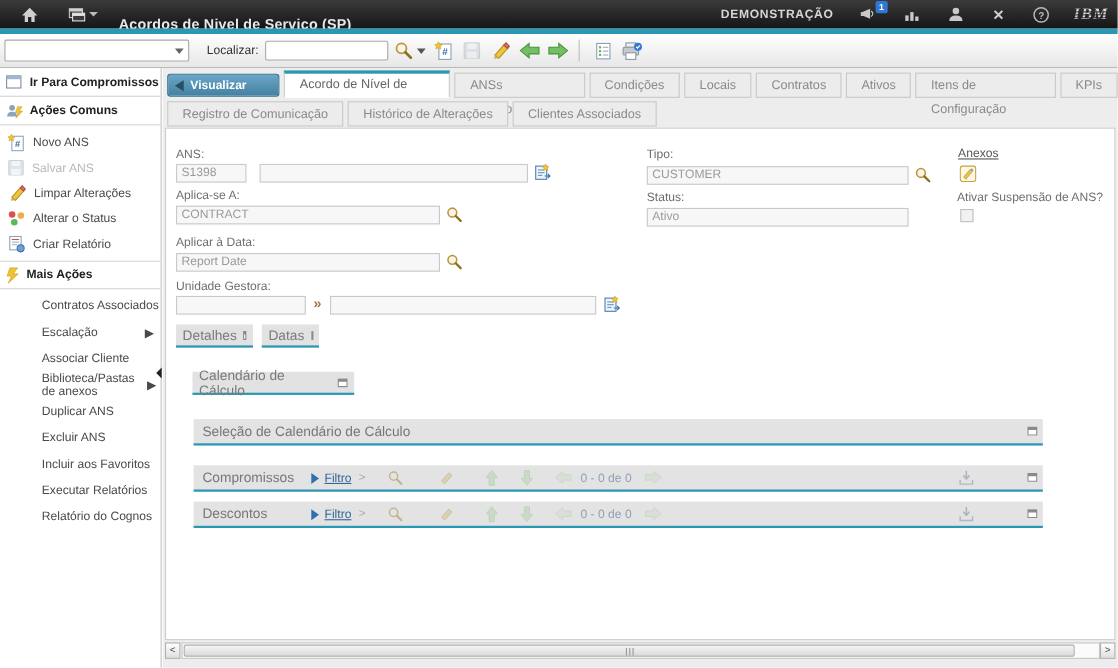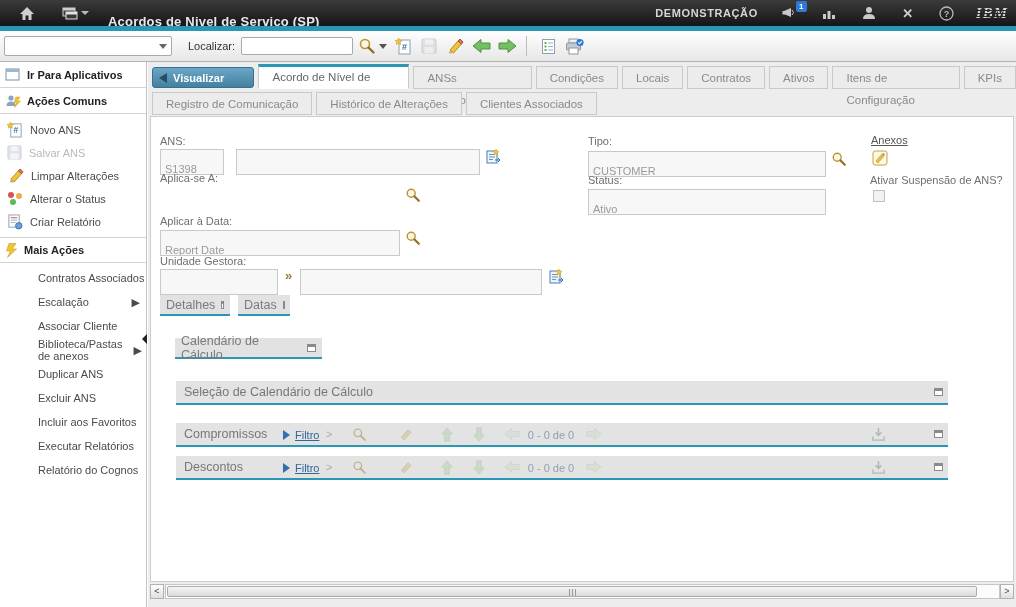--- a/index.html
+++ b/index.html
@@ -69,21 +69,21 @@
     line-height:20px; cursor:pointer; }
   .back-btn .arr { position:absolute; left:6px; top:5px; width:0; height:0;
     border-top:5px solid transparent; border-bottom:5px solid transparent; border-right:8px solid #274f63; }
   .tab { height:23px; line-height:22px; padding:0 13px; background:#ececec; border:1px solid #c9c9c9;
     color:#8a8a8a; font-size:11.5px; cursor:pointer; }
   .tab.active { background:#fff; border-top:3px solid #2a97b4; border-bottom:1px solid #fff;
     color:#666; height:25px; margin-top:-2px; line-height:21px; }
 
   .flabel { position:absolute; color:#6f6f6f; }
   .field { position:absolute; height:17px; background:#f7f7f7; border:1px solid #c9c9c9;
-    color:#9a9a9a; line-height:15px; padding:12px 4px; overflow:hidden; white-space:nowrap; }
+    color:#9a9a9a; line-height:15px; padding:0 4px; overflow:hidden; white-space:nowrap; }
   .ficon { position:absolute; width:16px; height:16px; cursor:pointer; }
   .chevs { position:absolute; color:#9a7b3f; font-weight:bold; font-size:13px; cursor:pointer; }
   .link { text-decoration:underline; color:#555; cursor:pointer; }
   .checkbox { position:absolute; width:12px; height:12px; background:#f2f2f2; border:1px solid #c0c0c0; cursor:pointer; }
 
   .section-btn { position:absolute; height:21px; background:#e2e2e2; color:#7a7a7a; font-size:12.5px;
     display:flex; align-items:center; gap:6px; padding:0 6px; cursor:pointer;
     border-bottom:2px solid #2a97b4; }
   .win-ic { width:9px; height:8px; border:1px solid #8a8a8a; border-top:3px solid #8a8a8a; background:#fff; }
 
@@ -232,21 +232,21 @@
     </svg>
   </div>
 </div>
 
 <div class="sidebar">
   <div class="side-head">
     <svg width="16" height="13" viewBox="0 0 16 13">
       <rect x="1" y="1" width="13" height="11" fill="#fff" stroke="#7d8fa3"></rect>
         <rect x="1" y="1" width="13" height="3" fill="#9cb6d4"></rect>
     </svg>
-    <span>Ir Para Aplicativos</span>
+    <span>Ir Para Compromissos</span>
   </div>
   <div class="side-head">
     <svg width="16" height="14" viewBox="0 0 16 14">
       <circle cx="6" cy="4" r="2.6" fill="#8aa4c0"></circle>
         <path d="M1.5 12 Q1.5 7.5 6 7.5 Q10.5 7.5 10.5 12 Z" fill="#8aa4c0"></path>
       <path d="M11 3 L15 3 L12.5 7 L15.5 7 L9.5 13.5 L11.5 8.5 L9 8.5 Z" fill="#f4c430" stroke="#c79a1e" stroke-width=".5"></path>
     </svg>
     <span>Ações Comuns</span>
   </div>
 
@@ -359,20 +359,21 @@
   <svg class="ficon" style="left:337px; top:86px" viewBox="0 0 16 16">
     <rect x="2" y="3" width="10" height="12" fill="#eef4fb" stroke="#4a7fb5"></rect>
     <rect x="4" y="6" width="6" height="1" fill="#6f93b8"></rect>
       <rect x="4" y="8.5" width="6" height="1" fill="#6f93b8"></rect>
       <rect x="4" y="11" width="4" height="1" fill="#6f93b8"></rect>
     <path d="M11 1 L12 3 L14 3.5 L12.5 5 L13 7 L11 6 L9 7 L9.5 5 L8 3.5 L10 3 Z" fill="#f4c430" stroke="#c79a1e" stroke-width=".4"></path>
     <path d="M10 12 L15 12 M13 10 L15 12 L13 14" stroke="#3a6ea8" fill="none"></path>
   </svg>
 
   <span class="flabel" style="left:12px; top:110px">Aplica-se A:</span>
+  <div class="field" style="left:12px; top:125px; width:240px">CONTRACT</div>
   <svg class="ficon" style="left:257px; top:125px" viewBox="0 0 18 18">
     <circle cx="7" cy="7" r="4.5" fill="#faf4e4" stroke="#bc943a" stroke-width="1.6"></circle>
     <line x1="10.5" y1="10.5" x2="15.5" y2="15.5" stroke="#8f7020" stroke-width="2.4" stroke-linecap="round"></line>
   </svg>
 
   <span class="flabel" style="left:12px; top:153px">Aplicar à Data:</span>
   <div class="field" style="left:12px; top:168px; width:240px">Report Date</div>
   <svg class="ficon" style="left:257px; top:168px" viewBox="0 0 18 18">
     <circle cx="7" cy="7" r="4.5" fill="#faf4e4" stroke="#bc943a" stroke-width="1.6"></circle>
     <line x1="10.5" y1="10.5" x2="15.5" y2="15.5" stroke="#8f7020" stroke-width="2.4" stroke-linecap="round"></line>

